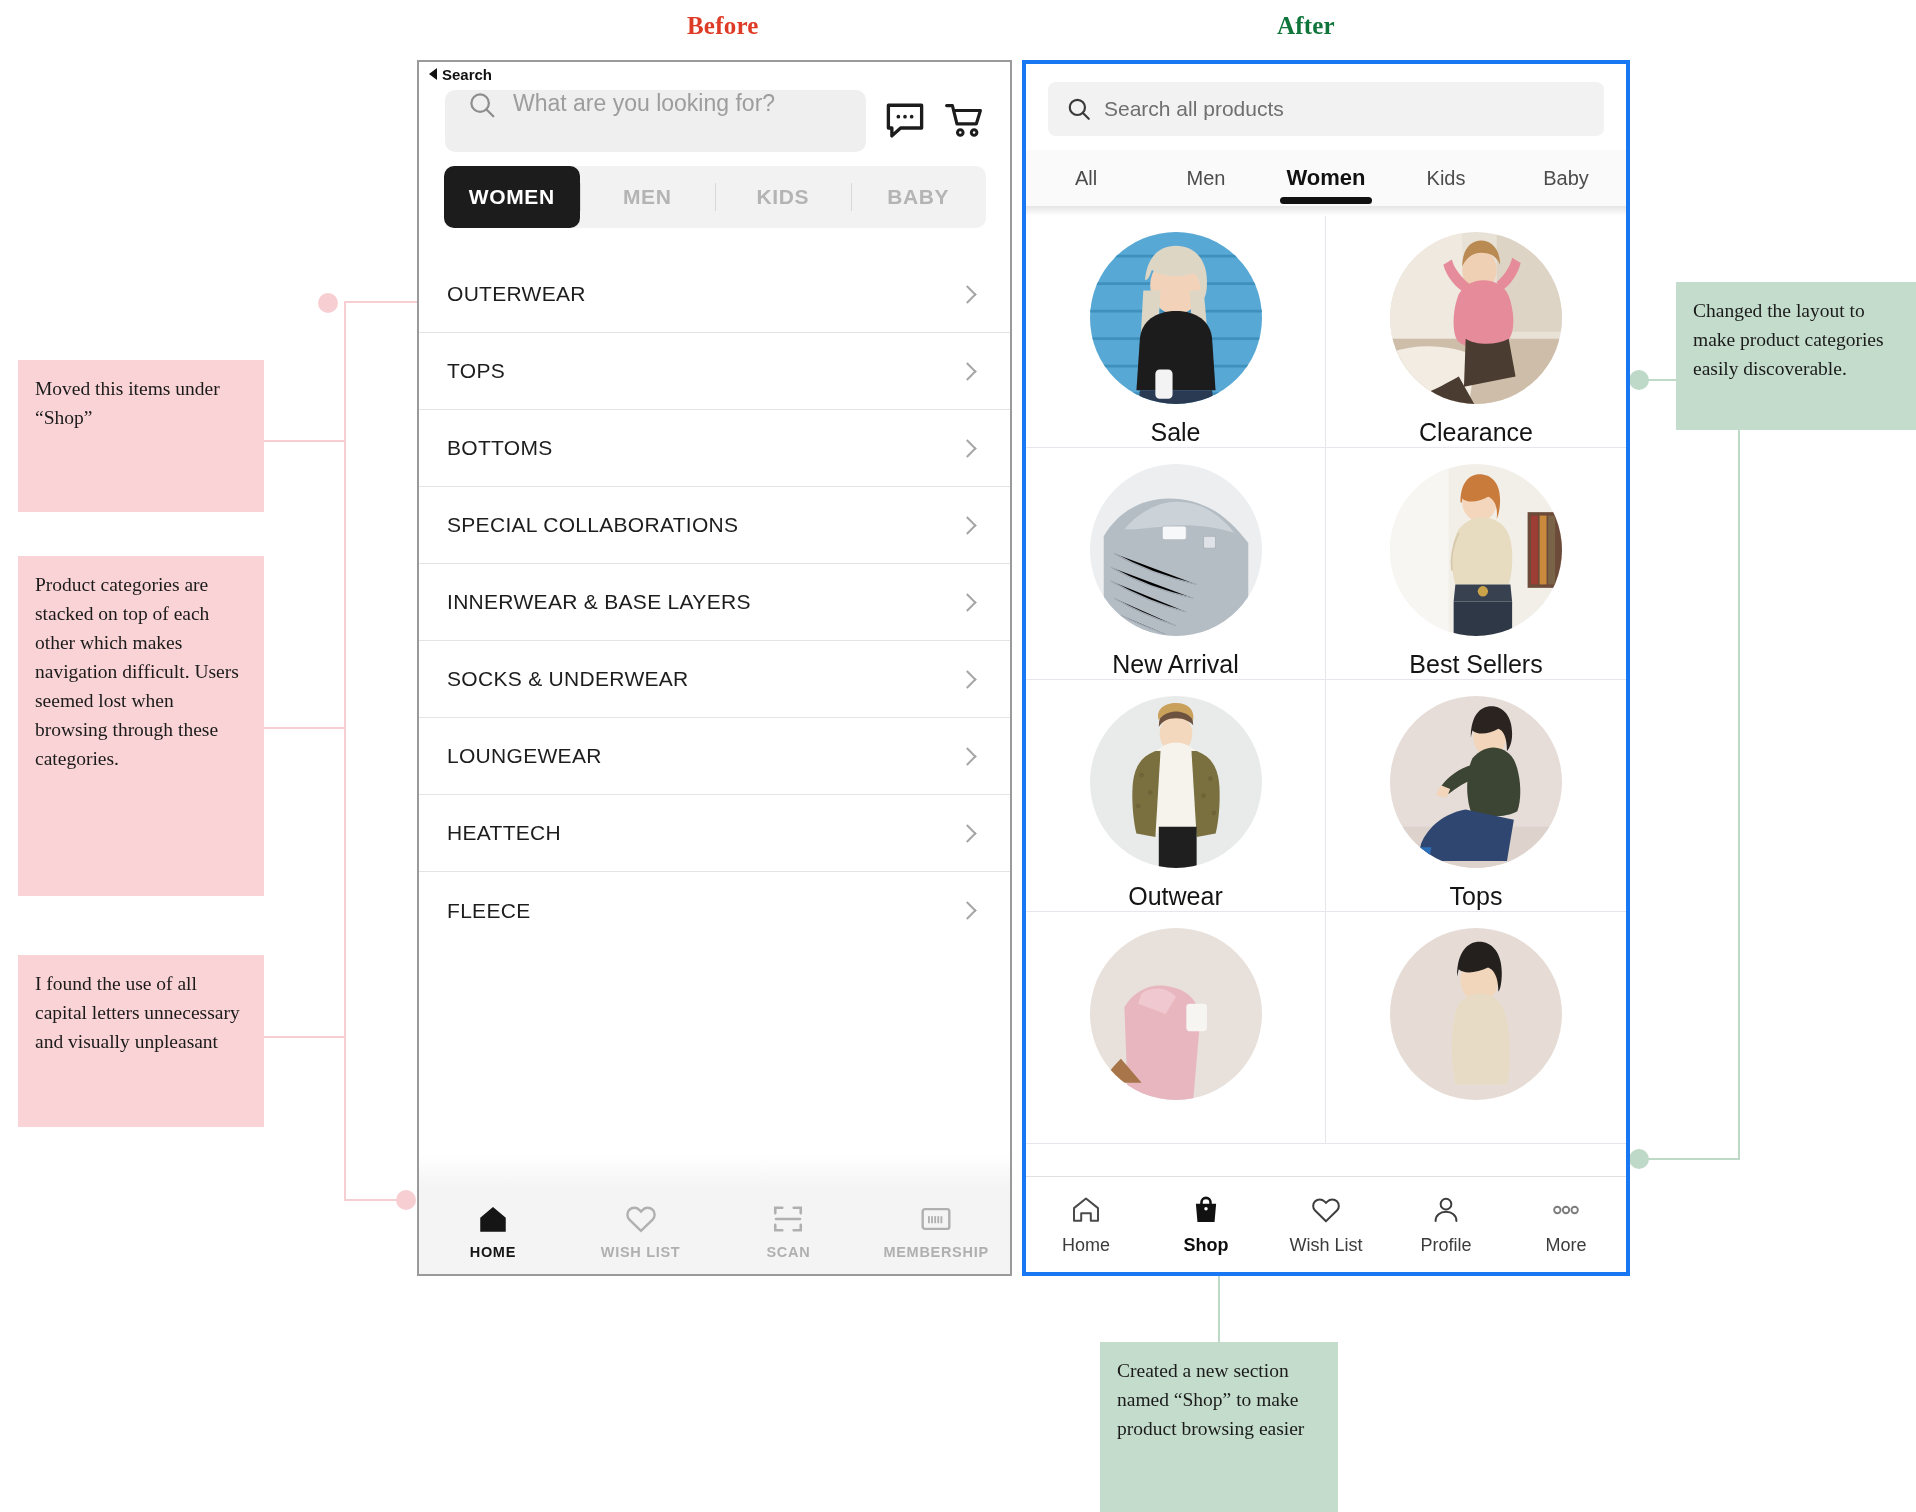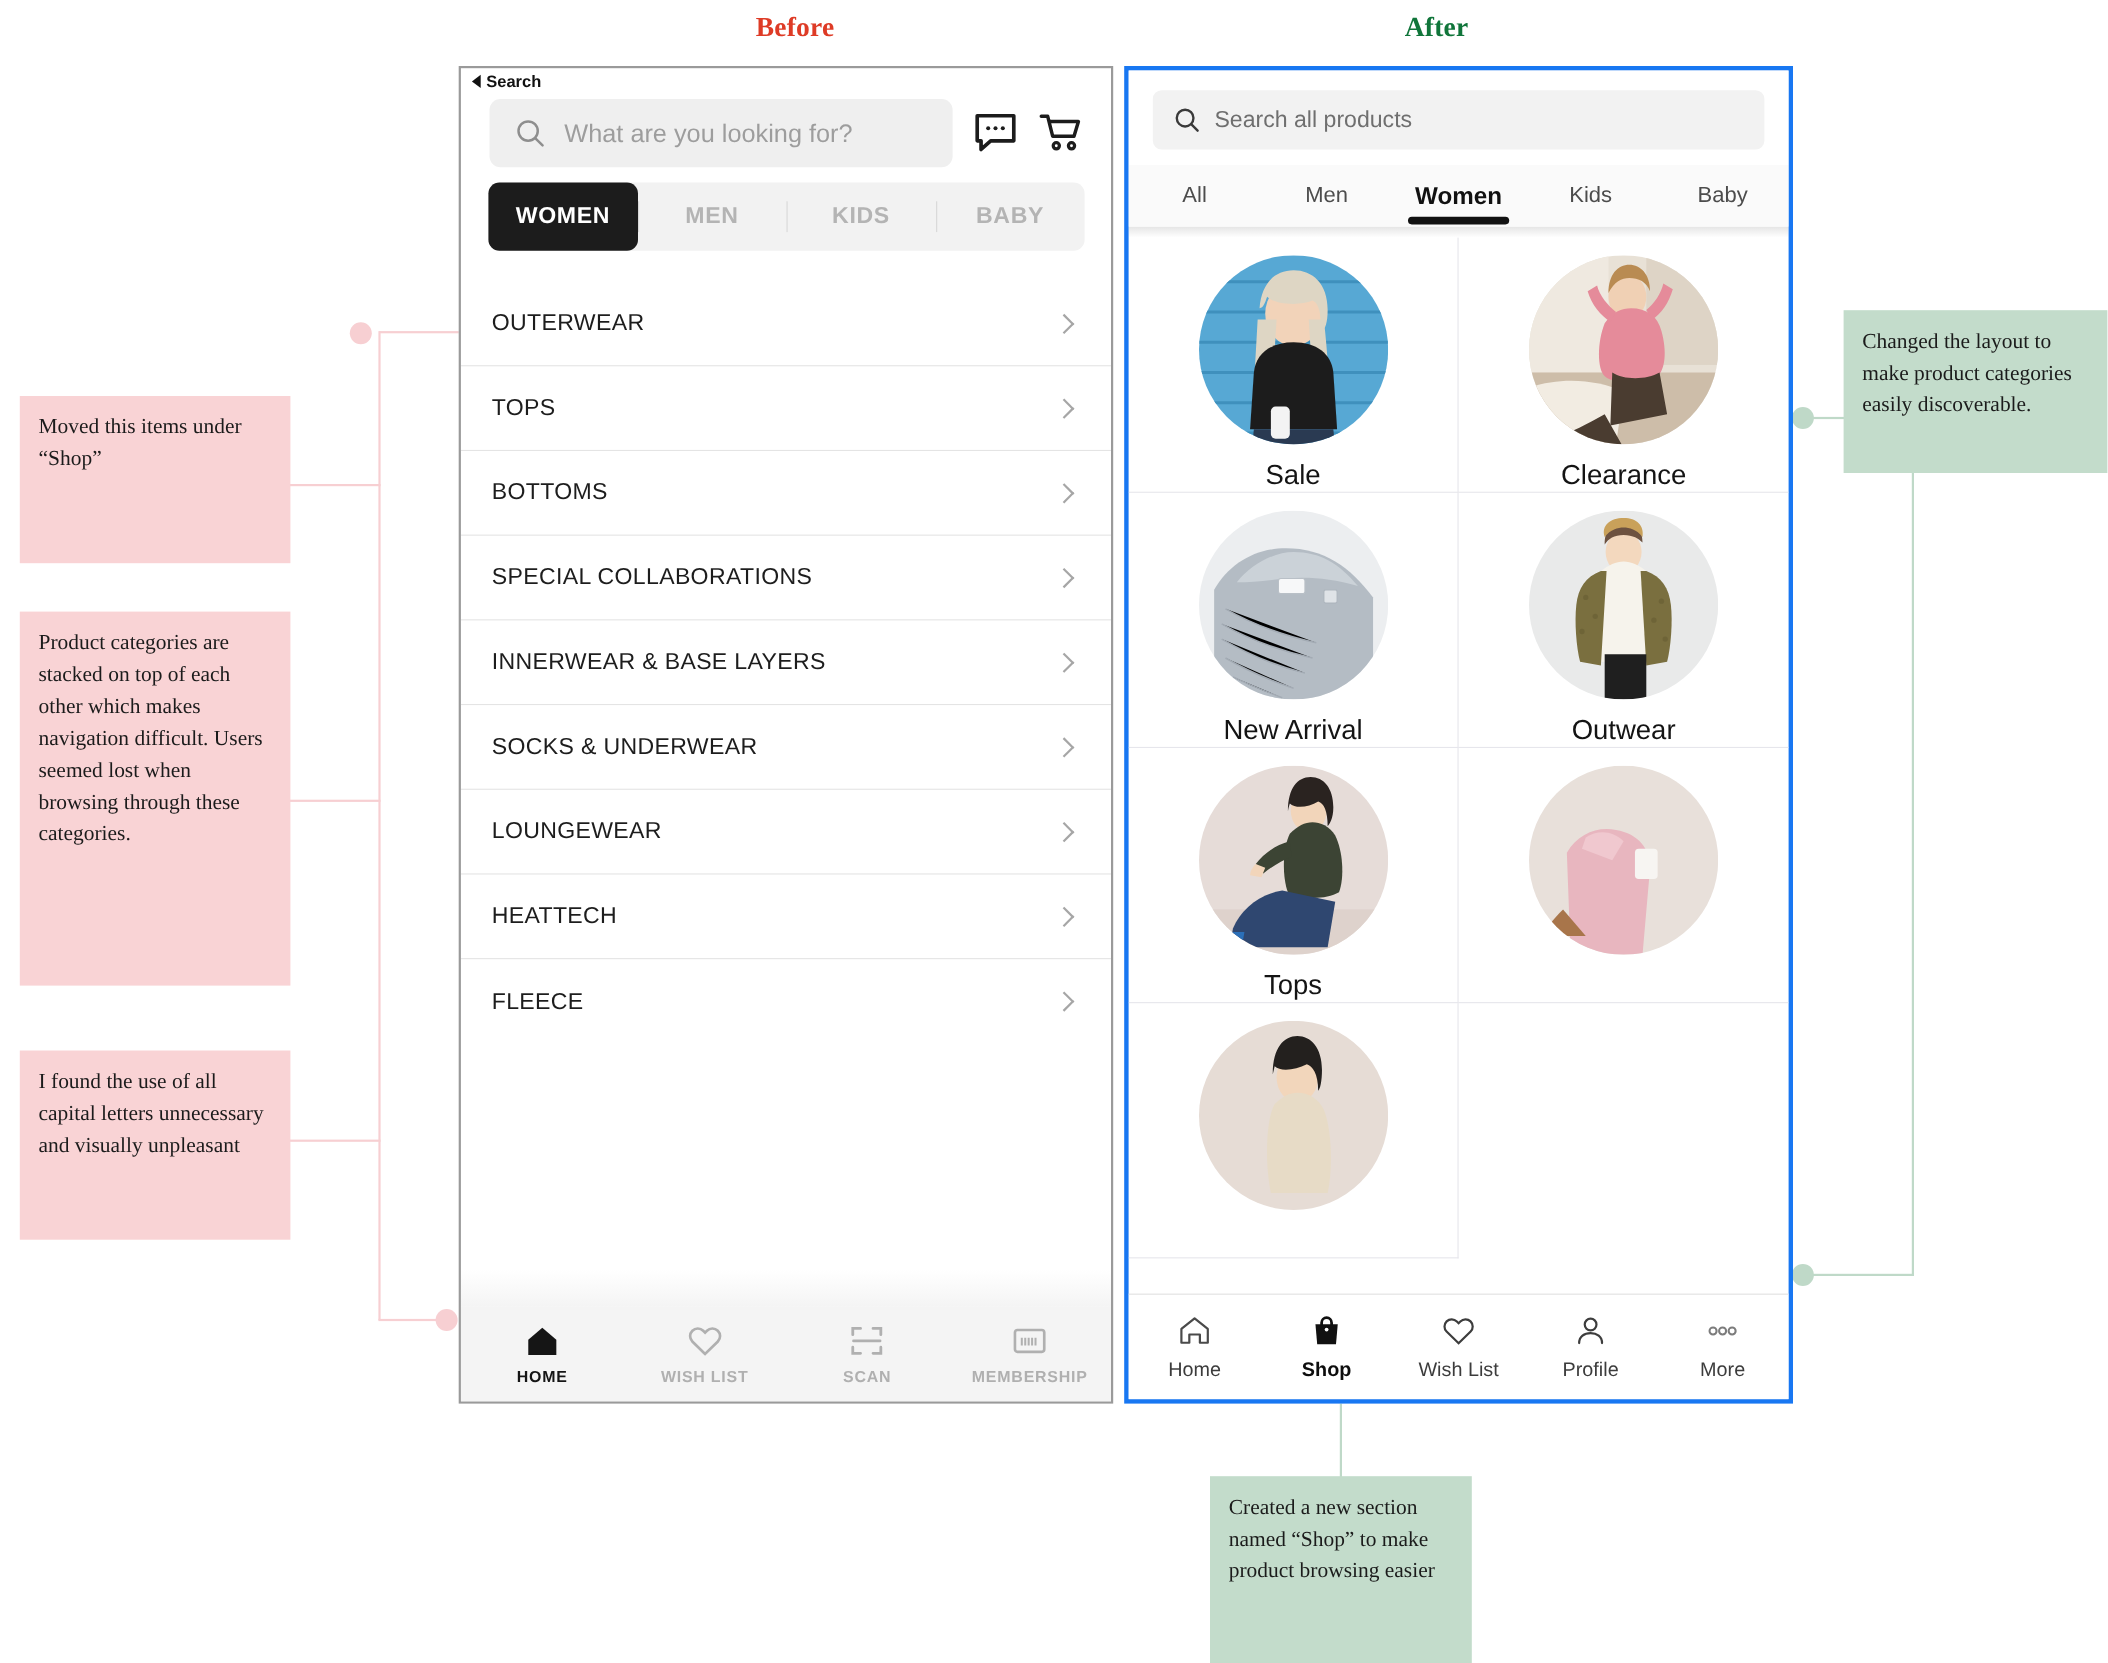--- a/index.html
+++ b/index.html
@@ -69,21 +69,21 @@
   .bf-searchrow {
     display:flex; align-items:center;
     padding:4px 24px 14px 26px;
     gap:18px;
   }
   .bf-searchbox {
     flex:1;
     height:62px;
     background:#efefef;
     border-radius:10px;
-    display:flex; align-items:center;
+    display:flex; align-items:flex-start;
     padding-left:22px;
     gap:16px;
   }
   .bf-search-ph { font-size:23px; color:#9d9d9d; }
   .bf-icon { width:42px; height:42px; flex:none; }
 
   .bf-tabs {
     margin:0 24px 0 26px;
     height:62px;
     background:#f2f2f2;
@@ -484,20 +484,40 @@
               <path d="M14 78c12 7 24 12 36 16"></path>
             <path d="M18 88c10 5 18 8 26 11"></path>
           </g>
           <rect x="42" y="36" width="14" height="8" rx="1.2" fill="#f7f8f9" stroke="#b9c0c7" stroke-width="0.6"></rect>
           <rect x="66" y="42" width="7" height="7" rx="1" fill="#dfe3e7" stroke="#adb5bd" stroke-width="0.6"></rect>
         </svg>
       </div>
       <div class="af-label">New Arrival</div>
     </div>
 
+    <div class="af-cell">
+      <div class="af-thumb">
+        <svg viewBox="0 0 100 100" width="172" height="172">
+          <rect width="100" height="100" fill="#f2efe9"></rect>
+          <rect x="0" y="0" width="34" height="100" fill="#f8f6f2"></rect>
+          <rect x="80" y="28" width="20" height="44" fill="#6d4b3a"></rect>
+          <rect x="82" y="30" width="4" height="40" fill="#9e3d33"></rect>
+          <rect x="87" y="30" width="4" height="40" fill="#c98a3e"></rect>
+          <rect x="92" y="30" width="4" height="40" fill="#7a6448"></rect>
+          <ellipse cx="52" cy="22" rx="10" ry="11.5" fill="#f3d6bc"></ellipse>
+          <path d="M41 22c0-11 5-16 11-16 7 0 12 5 12 15 0 5-1 9-2 11 1-8-2-12-5-13-5 3-12 4-15 1 0 3-1 3-1 2z" fill="#c97b3c"></path>
+          <path d="M40 38c4-5 9-7 13-7 9 0 15 5 17 13 2 9 1 20-1 26H38c-3-9-3-24 2-32z" fill="#e7dbc0"></path>
+          <path d="M38 70h32l1 10H37z" fill="#38414f"></path>
+          <path d="M37 80h34v22H37z" fill="#2f3847"></path>
+          <circle cx="54" cy="74" r="3" fill="#c9a24a"></circle>
+          <path d="M40 40c-3 6-5 14-4 22" stroke="#d6c9ac" stroke-width="1" fill="none"></path>
+        </svg>
+      </div>
+      <div class="af-label">Best Sellers</div>
+    </div>
 
     <div class="af-cell">
       <div class="af-thumb">
         <svg viewBox="0 0 100 100" width="172" height="172">
           <rect width="100" height="100" fill="#e9eaea"></rect>
           <ellipse cx="50" cy="22" rx="9.5" ry="11" fill="#f3d8be"></ellipse>
           <path d="M40 18c0-8 4-13 10-13s10 5 10 12c-2-2-5-4-10-4s-8 2-10 5z" fill="#6d5240"></path>
           <path d="M40 14c-2-6 3-10 10-10s11 4 10 10c-3-4-7-5-10-5s-7 1-10 5z" fill="#c9a15a"></path>
           <path d="M38 32c4-3 8-5 12-5s8 2 12 5l2 48H36z" fill="#f6f3ec"></path>
           <path d="M38 32c-8 3-12 9-13 18-1 9 0 22 2 30l11 2 3-50z" fill="#7a6f3f"></path>

